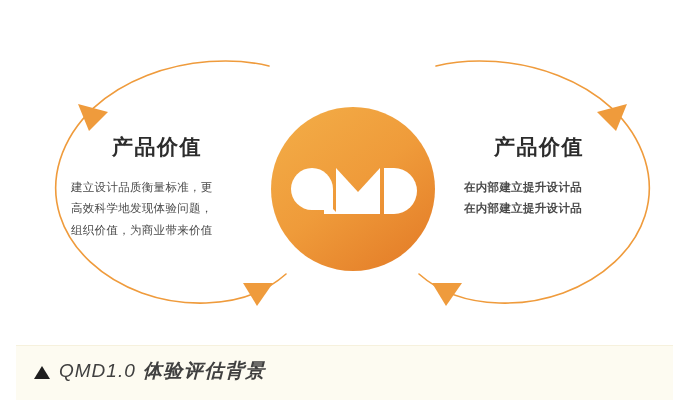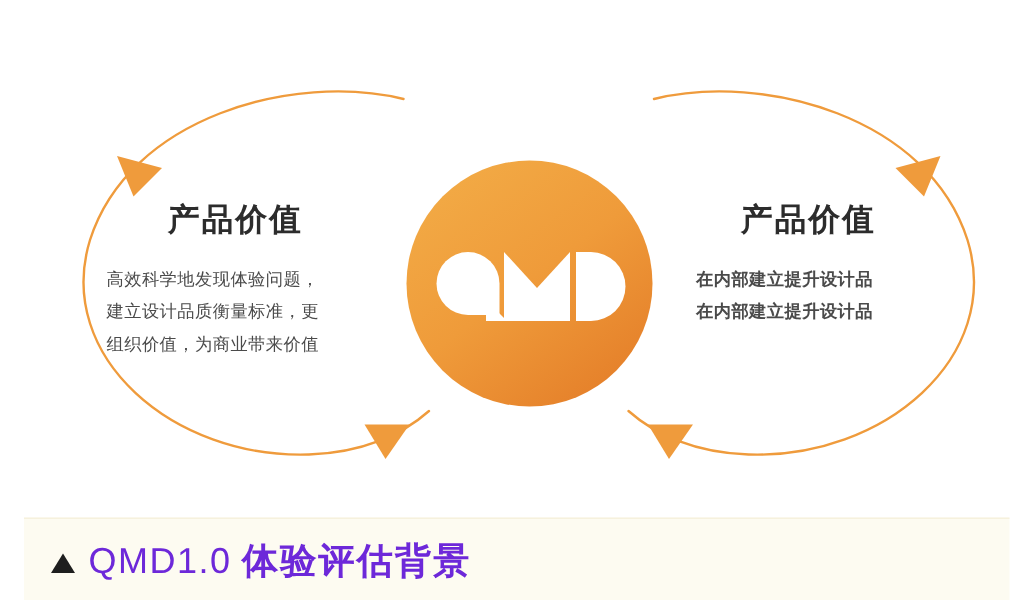--- a/index.html
+++ b/index.html
@@ -106,25 +106,26 @@
     width: 0;
     height: 0;
     border-left: 8px solid transparent;
     border-right: 8px solid transparent;
     border-bottom: 13px solid #1e1e1e;
     display: block;
     margin-top: 2px;
   }
   #footer-title {
     font-family: "Liberation Sans", "DejaVu Sans", sans-serif;
-    font-size: 24px;
+    font-size: 19px;
     font-weight: 400;
-    color: #6d28d9;
+    color: #404040;
     letter-spacing: 1px;
     white-space: nowrap;
+    font-style: italic;
   }
   #footer-title .cn {
     font-weight: 700;
     letter-spacing: 1.5px;
     margin-left: 7px;
   }
 </style>
 </head>
 <body>
 
@@ -188,22 +189,22 @@
           <path d="M 108 60 L 108 106 L 86 106 L 86 84 Z"></path>
 
           <path d="M 112 60 L 122 60 a 23 23 0 0 1 0 46 L 112 106 Z"></path>
         </g>
       </svg>
     </div>
 
     <div class="value-block" id="left-value-block">
       <div class="value-heading">产品价值</div>
       <div class="value-desc">
+        <div>建立设计品质衡量标准，更</div>
         <div>高效科学地发现体验问题，</div>
-        <div>建立设计品质衡量标准，更</div>
         <div>组织价值，为商业带来价值</div>
       </div>
     </div>
 
     <div class="value-block" id="right-value-block">
       <div class="value-heading">产品价值</div>
       <div class="value-desc">
         <div>在内部建立提升设计品</div>
         <div>在内部建立提升设计品</div>
       </div>

